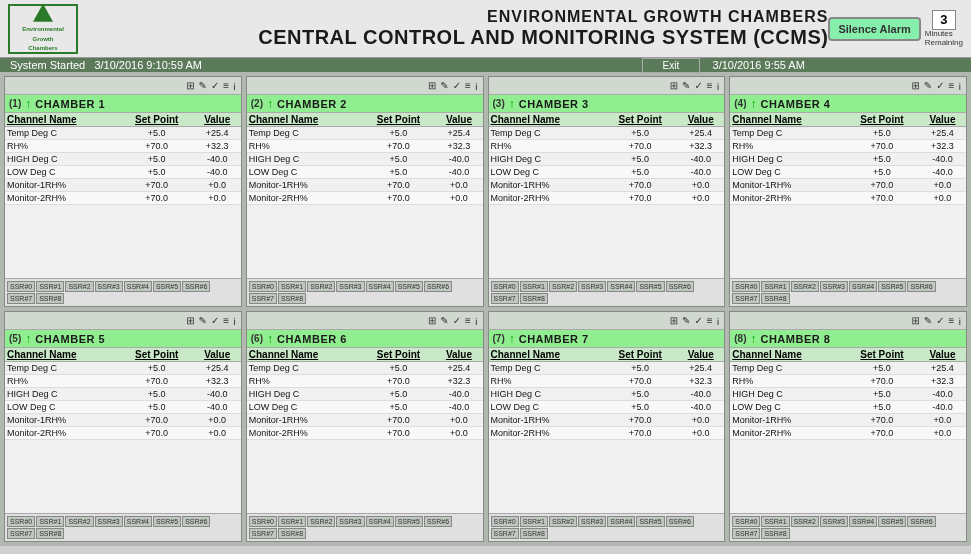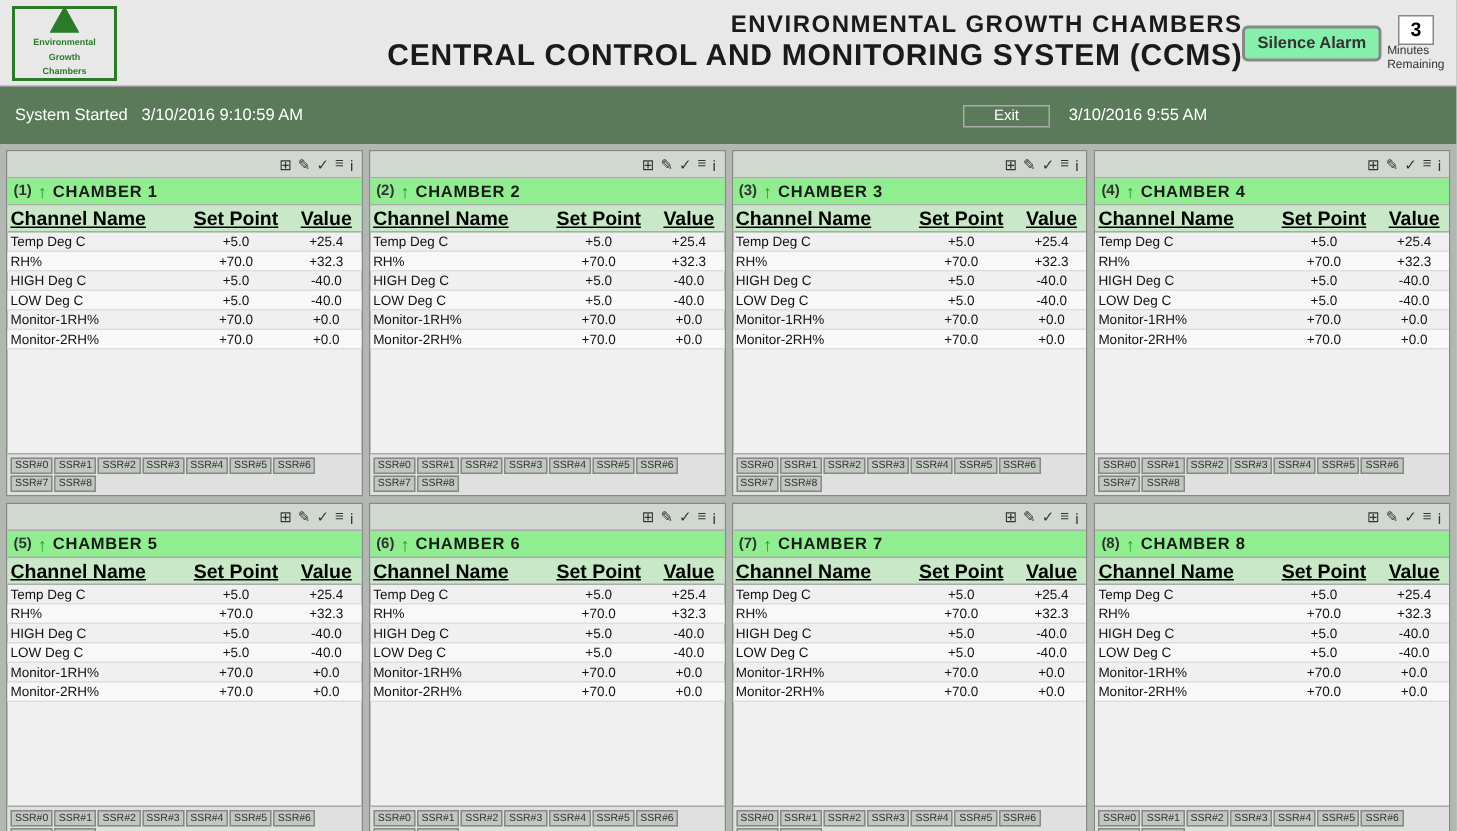--- a/index.html
+++ b/index.html
@@ -101,21 +101,21 @@
       color: #333;
     }
 
     
     .statusbar {
       background: #5a7a5a;
       color: white;
       display: flex;
       align-items: center;
       padding: 2px 10px;
-      height: 38px;
+      height: 14px;
       font-size: 11px;
     }
     .statusbar-left { flex: 1; }
     .statusbar-center { flex: 1; text-align: center; }
     .statusbar-right { flex: 1; text-align: right; display: flex; justify-content: flex-end; align-items: center; gap: 6px; }
     .exit-btn {
       background: #5a7a5a;
       border: 1px solid #aaa;
       color: white;
       padding: 1px 20px;
@@ -202,21 +202,21 @@
     .chamber-table {
       flex: 1;
       width: 100%;
     }
     .chamber-table table {
       width: 100%;
       border-collapse: collapse;
     }
     .chamber-table thead tr th {
       background: #c8e8c8;
-      font-size: 13px;
+      font-size: 10px;
       font-weight: bold;
       padding: 1px 2px;
       border-bottom: 1px solid #aaa;
       text-decoration: underline;
       text-align: left;
       margin-top: 47px;
     }
     .chamber-table thead tr th:nth-child(2),
     .chamber-table thead tr th:nth-child(3) {
       text-align: center;

